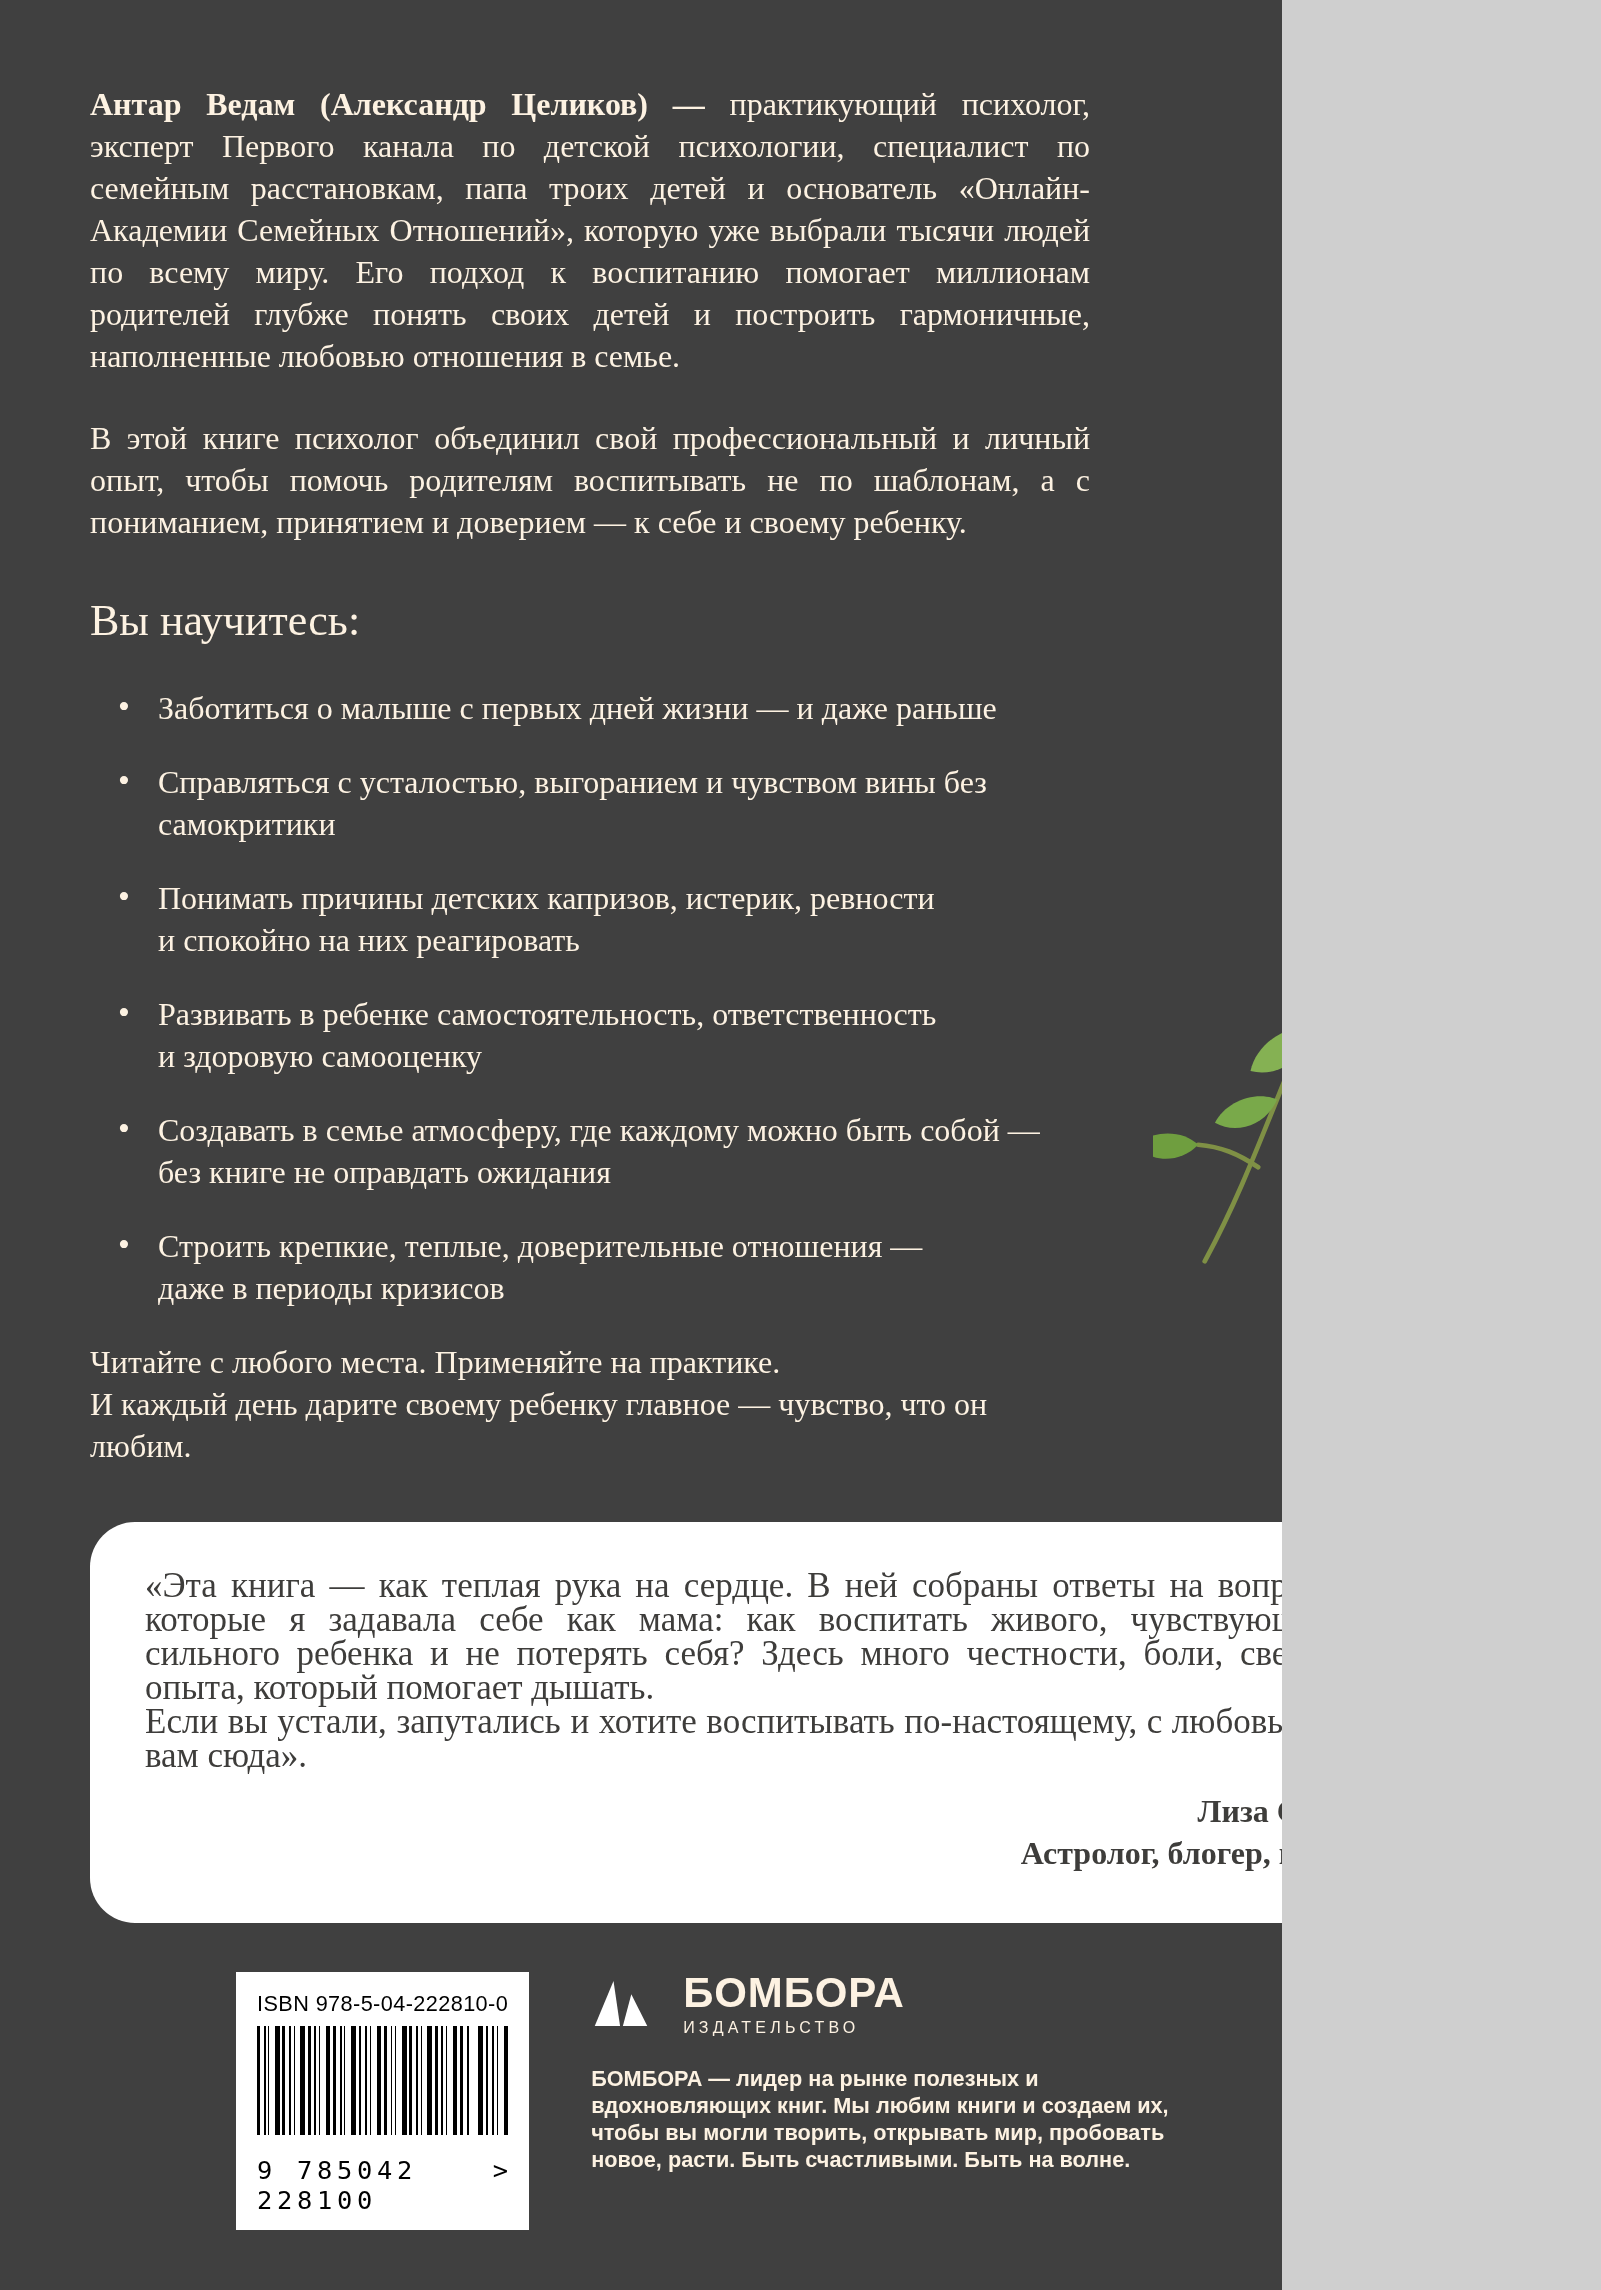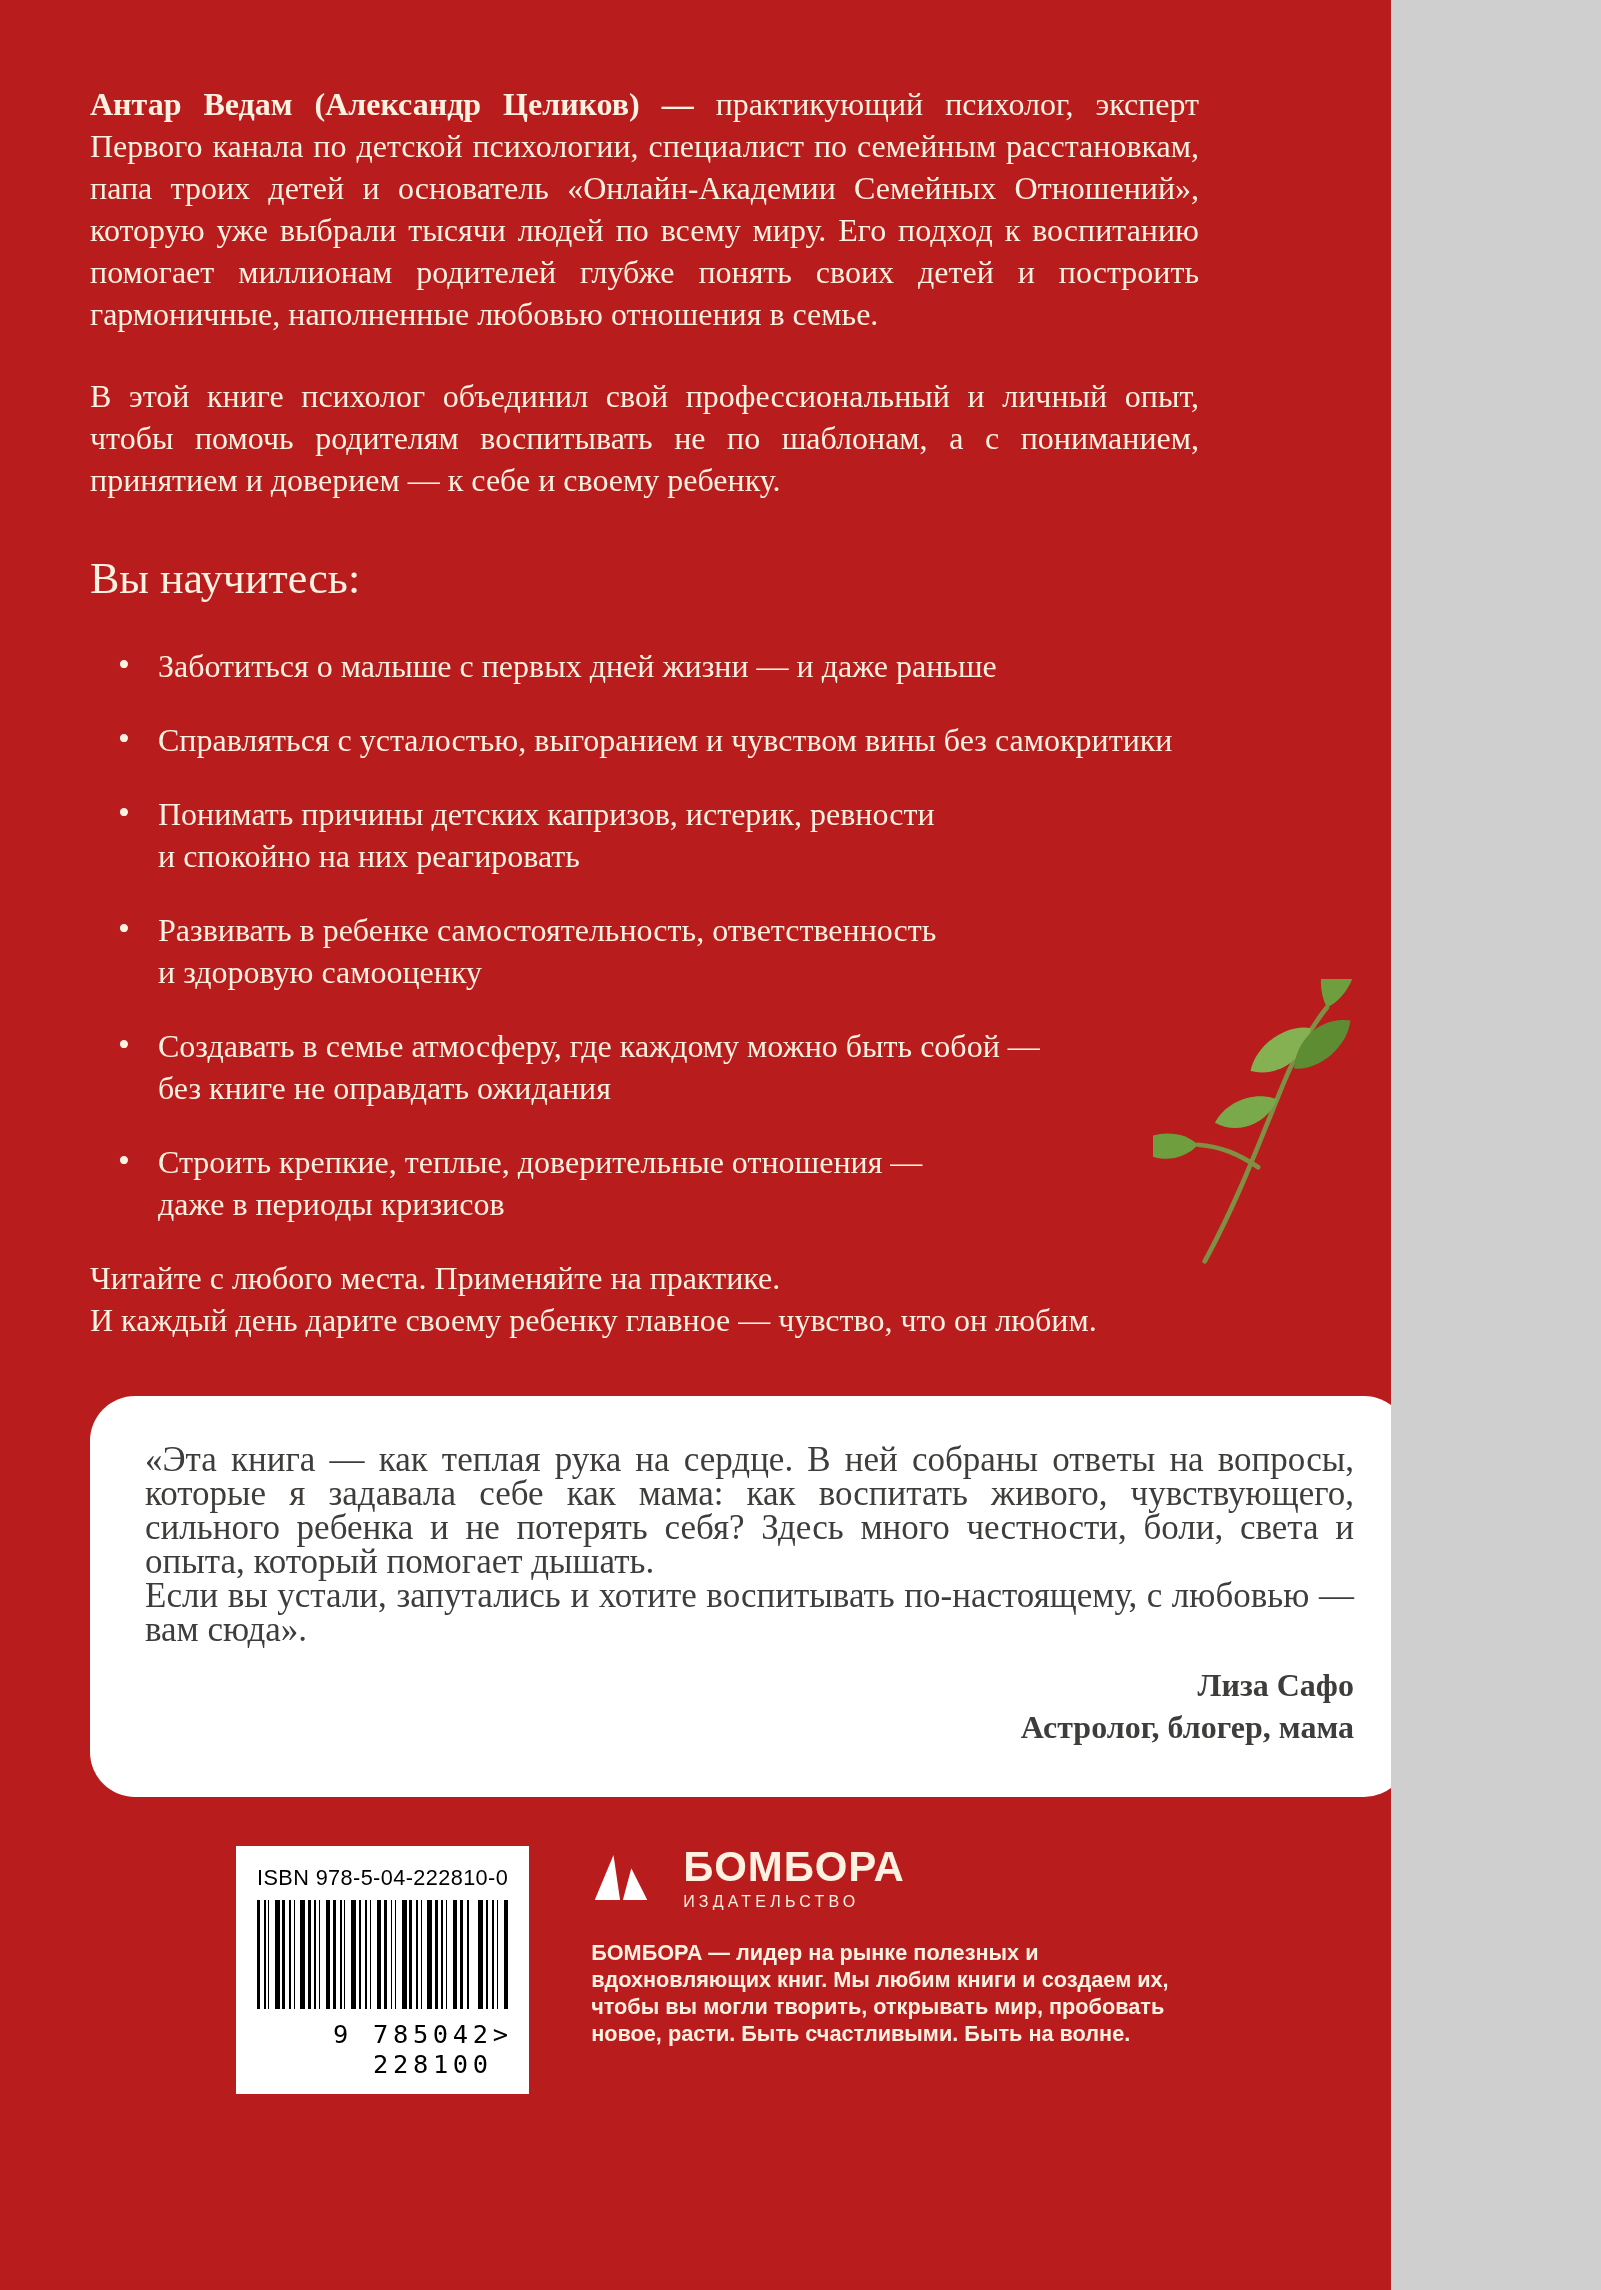--- a/index.html
+++ b/index.html
@@ -1,21 +1,21 @@
 <!DOCTYPE html>
 <html lang="ru" style="font-size:15px"><head>
 <meta charset="utf-8">
 <title>Book back cover</title>
 <style>
   * { margin:0; padding:0; box-sizing:border-box; }
   html,body { background:#cfcfcf; }
   .page {
     position:relative;
-    width:1391px; height:2291px;
-    background:#b91c1c;
+    width:1282px; height:2291px;
+    background:#404040;
     color:#fdf2e2;
     font-family:"Liberation Serif", serif;
     overflow:hidden;
   }
   .content { position:relative; padding:83px 192px 0 90px; }
 
   .body { font-size:32px; line-height:42px; }
   .jtext { text-align:justify; }
   .intro-p1 strong { font-weight:700; }
   .p2 { margin-top:40px; }
@@ -51,22 +51,22 @@
   .isbn { font-size:21.7px; letter-spacing:0.4px; white-space:nowrap; }
   .bars {
     margin-top:9.4px; height:109px; width:100%;
     background: repeating-linear-gradient(90deg,
       #000 0 2.8px, #fff 2.8px 6.6px,
       #000 6.6px 8.5px, #fff 8.5px 11.3px,
       #000 11.3px 12.2px, #fff 12.2px 18px,
       #000 18px 22.6px, #fff 22.6px 25.4px);
   }
   .bc-digits {
-    margin-top:10px; display:flex; justify-content:space-between; align-items:baseline;
-    font-family:"DejaVu Sans Mono", monospace; font-size:25.4px; letter-spacing:4.7px;text-align:right;
+    margin-top:20px; display:flex; justify-content:space-between; align-items:baseline;
+    font-family:"DejaVu Sans Mono", monospace; font-size:25.4px; letter-spacing:4.7px;
   }
   .bc-digits .gt { letter-spacing:0; }
 
   .pub { margin-left:62px; font-family:"Liberation Sans", sans-serif; }
   .pub-logo-row { display:flex; align-items:center; gap:32px; }
   .pub-name { font-size:42px; font-weight:700; letter-spacing:0.9px; line-height:1; }
   .pub-sub { font-size:16px; letter-spacing:4.2px; margin-top:5.6px; }
   .pub-desc { margin-top:28px; width:610px; font-size:21.7px; line-height:27px; font-weight:700; }
 
   .leaf { position:absolute; left:1153px; top:979px; }

